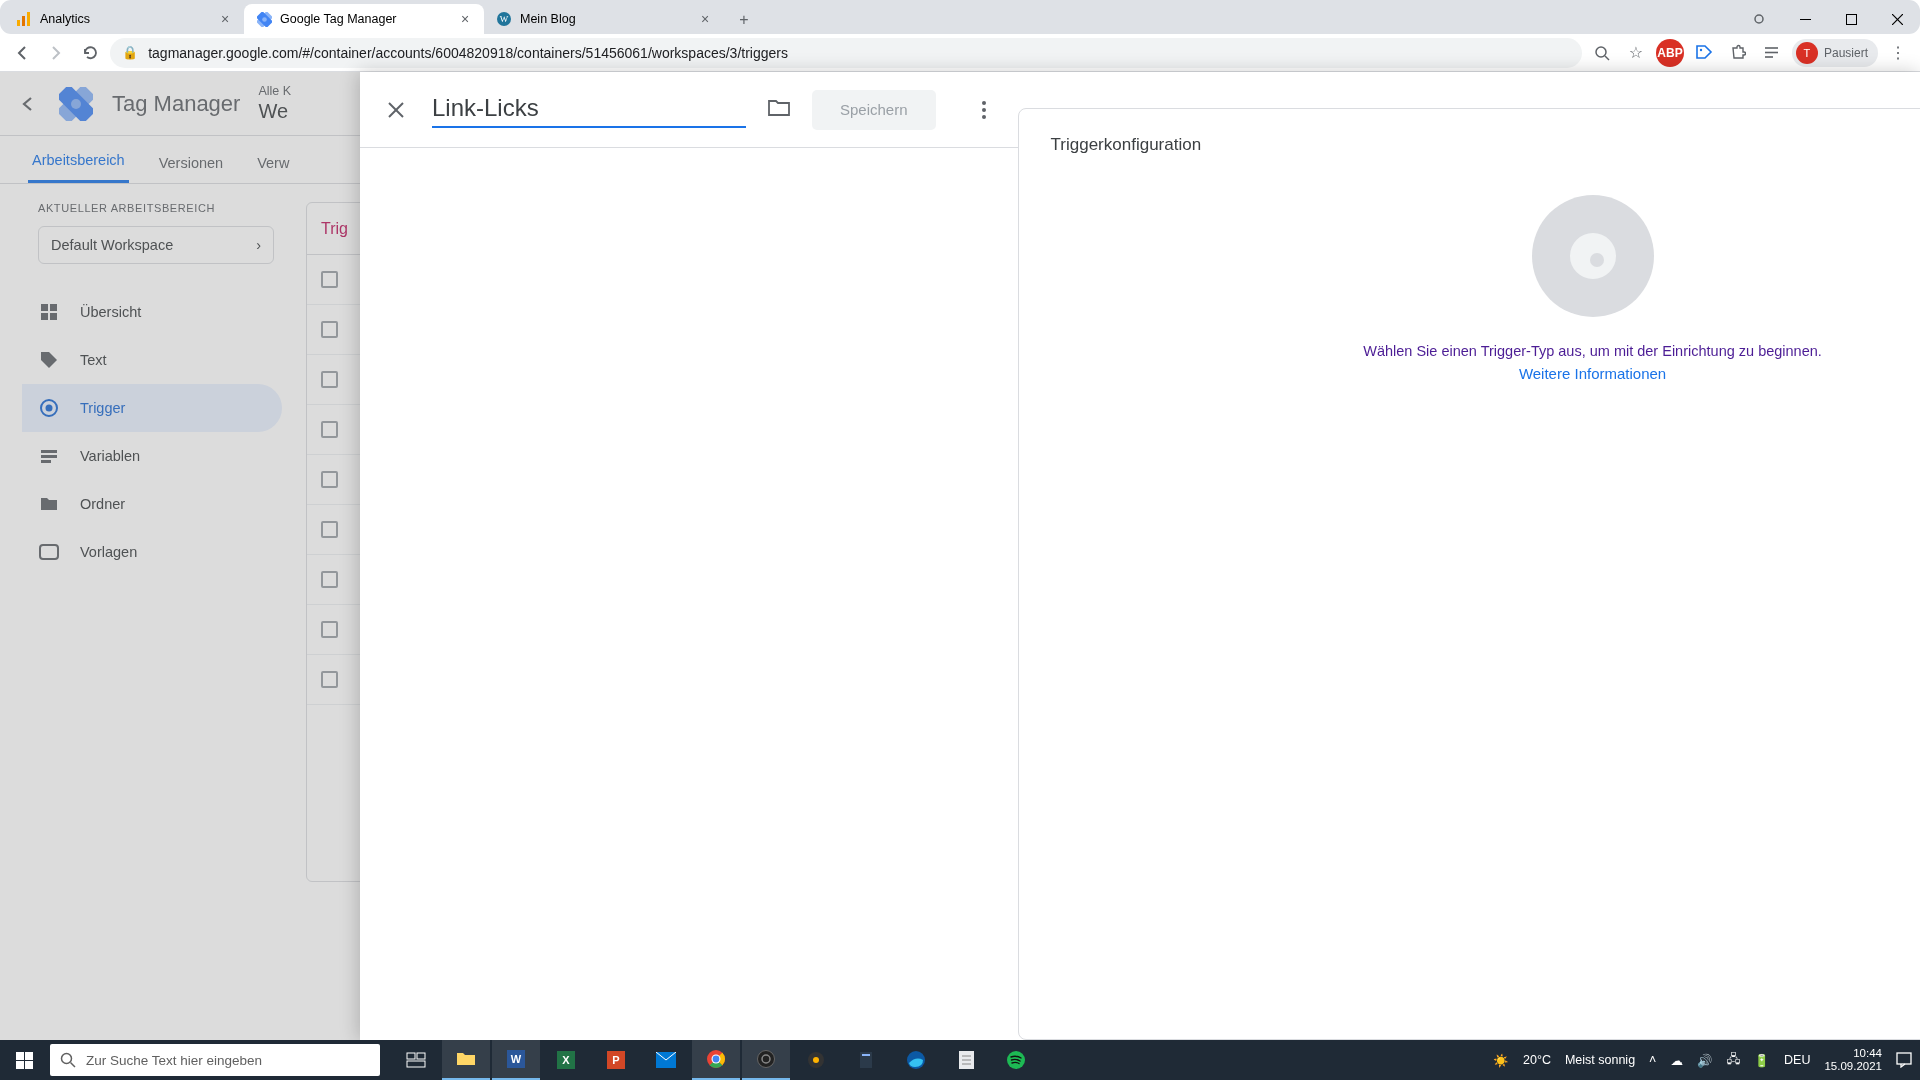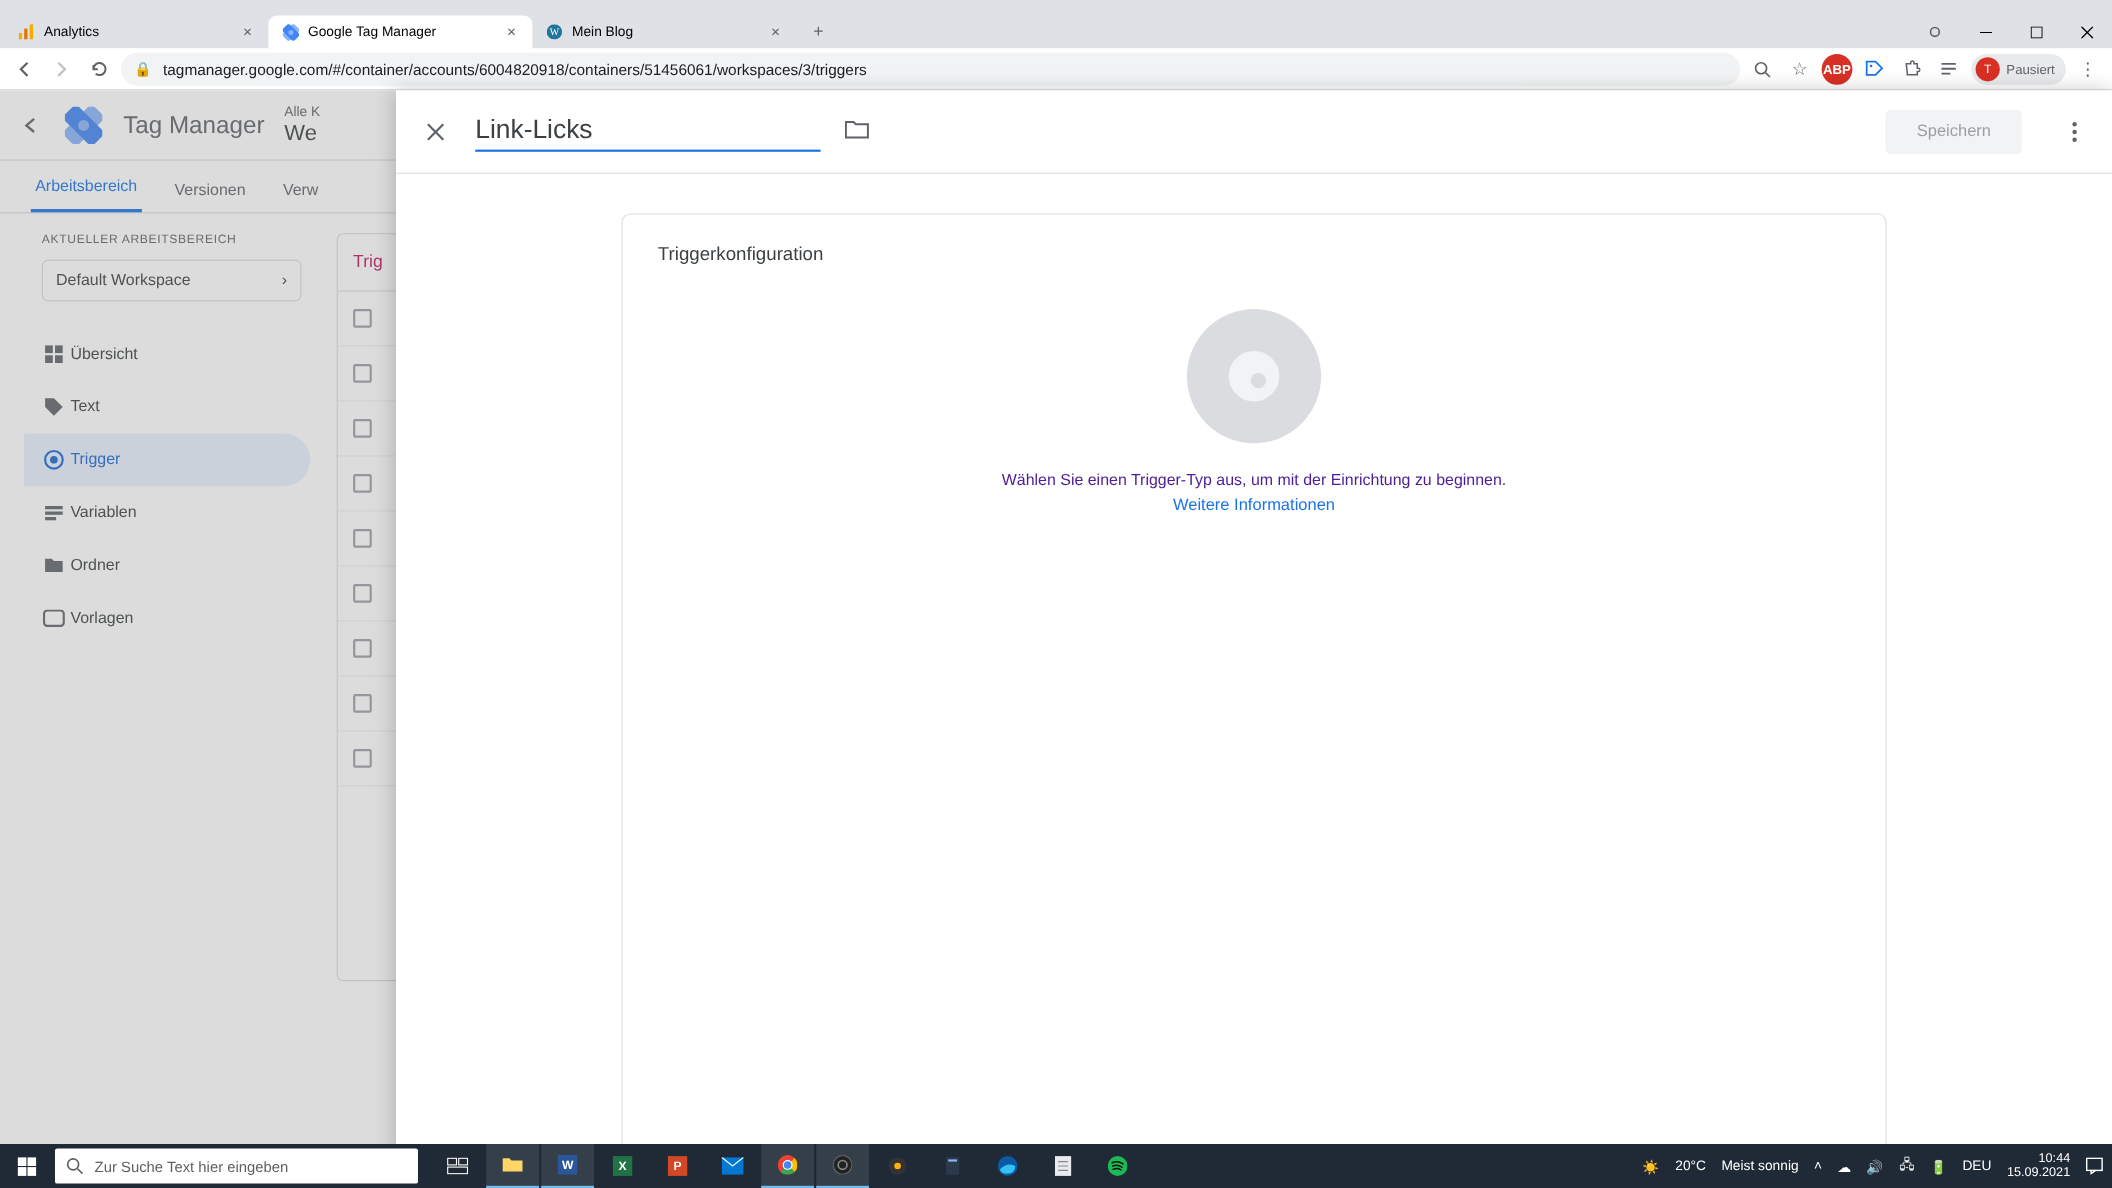--- a/index.html
+++ b/index.html
@@ -1,19 +1,19 @@
 <!DOCTYPE html>
 <html><head>
 <meta charset="utf-8">
 <style>
 * { box-sizing: border-box; margin: 0; padding: 0; }
 html, body { width: 1920px; height: 1080px; overflow: hidden; font-family: 'Segoe UI', Arial, sans-serif; }
 
 
-.browser-tabs { height: 44px; background: #dee1e6; display: flex; align-items: flex-end; padding-left: 4px; }
+.browser-tabs { height: 34px; background: #dee1e6; display: flex; align-items: flex-end; padding-left: 4px; border-radius: 11px; }
 .tab { height: 30px; display: flex; align-items: center; padding: 0 12px; font-size: 12.5px; gap: 8px; max-width: 240px; min-width: 240px; border-radius: 8px 8px 0 0; cursor: pointer; }
 .tab.active { background: #fff; justify-content: flex-end; }
 .tab .favicon { width: 16px; height: 16px; display:flex; align-items:center; justify-content:center; }
 .tab .tab-close { width: 14px; height: 14px; font-size: 14px; color:#5f6368; display:flex; align-items:center; justify-content:center; margin-left:auto; }
 .new-tab { width: 28px; height:28px; display:flex; align-items:center; justify-content:center; font-size:16px; color:#5f6368; margin-left:6px; }
 .win-controls { margin-left:auto; display:flex; }
 .win-controls div { width: 46px; height: 30px; display:flex; align-items:center; justify-content:center; }
 
 .browser-toolbar { height: 38px; background:#fff; border-bottom:1px solid #dadce0; display:flex; align-items:center; padding:0 8px; gap:6px; }
 .nav-btn { width:28px; height:28px; display:flex; align-items:center; justify-content:center; color:#5f6368; border-radius:50%; }
@@ -37,35 +37,35 @@
 .crumb-stack { display:flex; flex-direction:column; line-height:1.2; }
 .crumb-top { font-size:12.5px; color:#5f6368; }
 .crumb-bot { font-size:20px; color:#3c4043; font-weight:400; }
 .gtm-tabs { height:48px; border-bottom:1px solid #dadce0; display:flex; align-items:flex-end; padding-left:28px; gap:26px; }
 .gtm-tab { font-size:14.5px; color:#5f6368; padding:12px 4px; }
 .gtm-tab.active { color:#1a73e8; border-bottom:3px solid #1a73e8; font-weight:500; }
 .ws-section { padding: 18px 16px 0 28px; }
 .ws-label { font-size:11px; letter-spacing:0.6px; color:#5f6368; font-weight:500; margin-bottom:12px; }
 .ws-selector { border:1px solid #dadce0; border-radius:6px; padding:10px 12px; font-size:14.5px; color:#3c4043; display:flex; justify-content:space-between; align-items:center; max-width:250px; }
 .side-nav { padding:24px 8px 0 12px; }
-.side-item { height:48px; display:flex; align-items:center; gap:4px; padding:0 16px; border-radius:0 24px 24px 0; color:#3c4043; font-size:14.5px; }
+.side-item { height:48px; display:flex; align-items:center; gap:20px; padding:0 16px; border-radius:0 24px 24px 0; color:#3c4043; font-size:14.5px; }
 .side-item.active { background:#e8f0fe; color:#1967d2; font-weight:500; }
 .side-item .si-icon { width:22px; height:22px; color:#5f6368; display:flex; align-items:center; justify-content:center; }
 .side-item.active .si-icon { color:#1967d2; }
 
 .table-area { position:absolute; left:306px; top:130px; width:60px; height:680px; border:1px solid #dadce0; border-radius:6px; background:#fff; }
 .tbl-head { height:52px; display:flex; align-items:center; padding:0 14px; font-size:16px; color:#be185d; border-bottom:1px solid #dadce0; }
 .tbl-row { height:50px; border-bottom:1px solid #eceff1; display:flex; align-items:center; padding:0 14px; }
 .cb { width:17px; height:17px; border:2px solid #9aa0a6; border-radius:2px; }
 
 
 .scrim { position:absolute; inset:0; background:rgba(128,128,128,0.28); }
 
 
-.panel { position:absolute; top:0; right:0; bottom:0; left:360px; background:#fff; box-shadow:-2px 0 18px rgba(0,0,0,0.2); display:flex; flex-direction:column; }
+.panel { position:absolute; top:0; right:0; bottom:0; left:360px; background:#fff; box-shadow:-2px 0 18px rgba(0,0,0,0.2); display:flex; flex-direction:row; }
 .panel-head { height:76px; border-bottom:1px solid #dadce0; display:flex; align-items:center; padding:0 22px; gap:22px; }
 .panel-close { width:28px; height:28px; color:#5f6368; display:flex; align-items:center; justify-content:center; font-size:20px; }
 .title-input { font-size:24px; color:#3c4043; border:none; border-bottom:2px solid #1a73e8; padding:2px 4px 4px 0; outline:none; min-width:140px; background:transparent; font-family:inherit; }
 .folder-ic { width:22px; height:22px; color:#5f6368; }
 .save-btn { margin-left:auto; height:40px; padding:0 28px; border-radius:5px; font-size:15px; color:#9aa0a6; background:#f1f3f4; display:flex; align-items:center; }
 .kebab { width:24px;height:24px; margin-left:14px; display:flex; flex-direction:column; align-items:center; justify-content:center; gap:3px; }
 .kebab span { width:4px;height:4px;border-radius:50%;background:#5f6368; }
 
 .panel-body { flex:1; display:flex; justify-content:center; padding-top:36px; }
 .config-card { width:1150px; border:1px solid #dadce0; border-radius:8px; padding:26px 32px 34px; }

